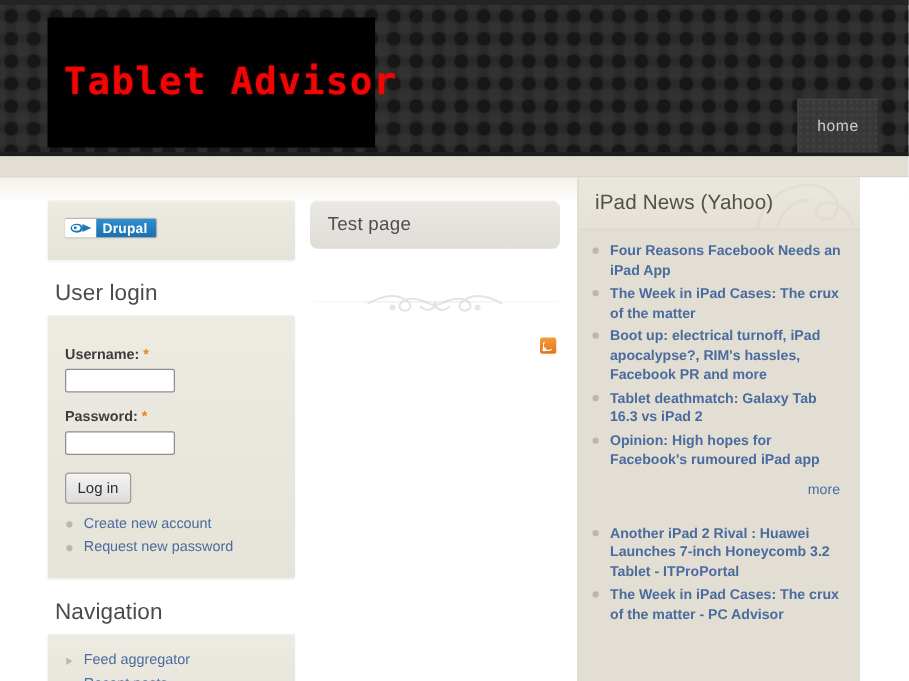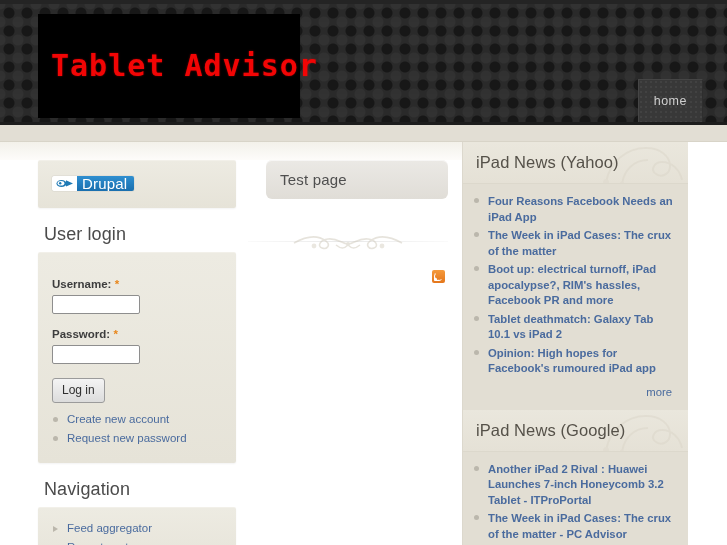--- a/index.html
+++ b/index.html
@@ -163,22 +163,22 @@
     width: 25px;
     background: #ffffff;
     display: flex;
     align-items: center;
     justify-content: center;
   }
   #drupal-badge-icon svg { display: block; }
   #drupal-badge-label {
     background: linear-gradient(to bottom, #2f8fd0 0%, #1a6fae 100%);
     color: #ffffff;
-    font-size: 15px;
-    font-weight: normal;
+    font-size: 11px;
+    font-weight: bold;
     padding: 0 7px 0 5px;
     display: flex;
     align-items: center;
     letter-spacing: 0.2px;
   }
 
   
   .form-label {
     display: block;
     font-size: 11.5px;
@@ -252,21 +252,20 @@
 
   
   #page-title-box {
     background: linear-gradient(to bottom, #ebe9e5 0%, #e0ddd7 100%);
     border-radius: 6px;
     height: 39px;
     display: flex;
     align-items: center;
     padding: 0 14px;
     box-shadow: inset 0 1px 0 rgba(255,255,255,0.6);
-    margin-left: 18px;
   }
   #page-title {
     font-size: 15px;
     color: #4f4f4f;
     font-weight: normal;
     margin: 0;
     letter-spacing: 0.2px;
   }
   #ornament-divider {
     position: relative;
@@ -529,45 +528,34 @@
           <li>
             <span class="bullet-leaf"></span>
             <a href="#">The Week in iPad Cases: The crux of the matter</a>
           </li>
           <li>
             <span class="bullet-leaf"></span>
             <a href="#">Boot up: electrical turnoff, iPad apocalypse?, RIM's hassles, Facebook PR and more</a>
           </li>
           <li>
             <span class="bullet-leaf"></span>
-            <a href="#">Tablet deathmatch: Galaxy Tab 10.1 vs iPad 2</a>
+            <a href="#">Tablet deathmatch: Galaxy Tab 16.3 vs iPad 2</a>
           </li>
           <li>
             <span class="bullet-leaf"></span>
             <a href="#">Opinion: High hopes for Facebook's rumoured iPad app</a>
           </li>
         </ul>
         <div class="more-row">
           <a href="#">more</a>
         </div>
       </div>
     </div>
 
     <div class="news-block">
-      <div class="news-header">
-        <h2>iPad News (Google)</h2>
-        <svg class="hswirl" width="86" height="56" viewBox="0 0 86 56" aria-hidden="true">
-          <g fill="none" stroke="#d9d4c7" stroke-width="2">
-            <path d="M6 46 C10 26, 26 12, 46 12 C60 12, 70 20, 70 30 C70 38, 62 42, 56 38 C50 34, 54 26, 62 26 C72 26, 80 34, 82 44"></path>
-            <path d="M22 48 C24 34, 34 24, 48 24"></path>
-          </g>
-          <circle cx="6" cy="46" r="3" fill="#ddd8cb"></circle>
-          <circle cx="22" cy="48" r="2.4" fill="#ddd8cb"></circle>
-        </svg>
-      </div>
       <div class="news-body">
         <ul class="news-list">
           <li>
             <span class="bullet-leaf"></span>
             <a href="#">Another iPad 2 Rival : Huawei Launches 7-inch Honeycomb 3.2 Tablet - ITProPortal</a>
           </li>
           <li>
             <span class="bullet-leaf"></span>
             <a href="#">The Week in iPad Cases: The crux of the matter - PC Advisor</a>
           </li>

